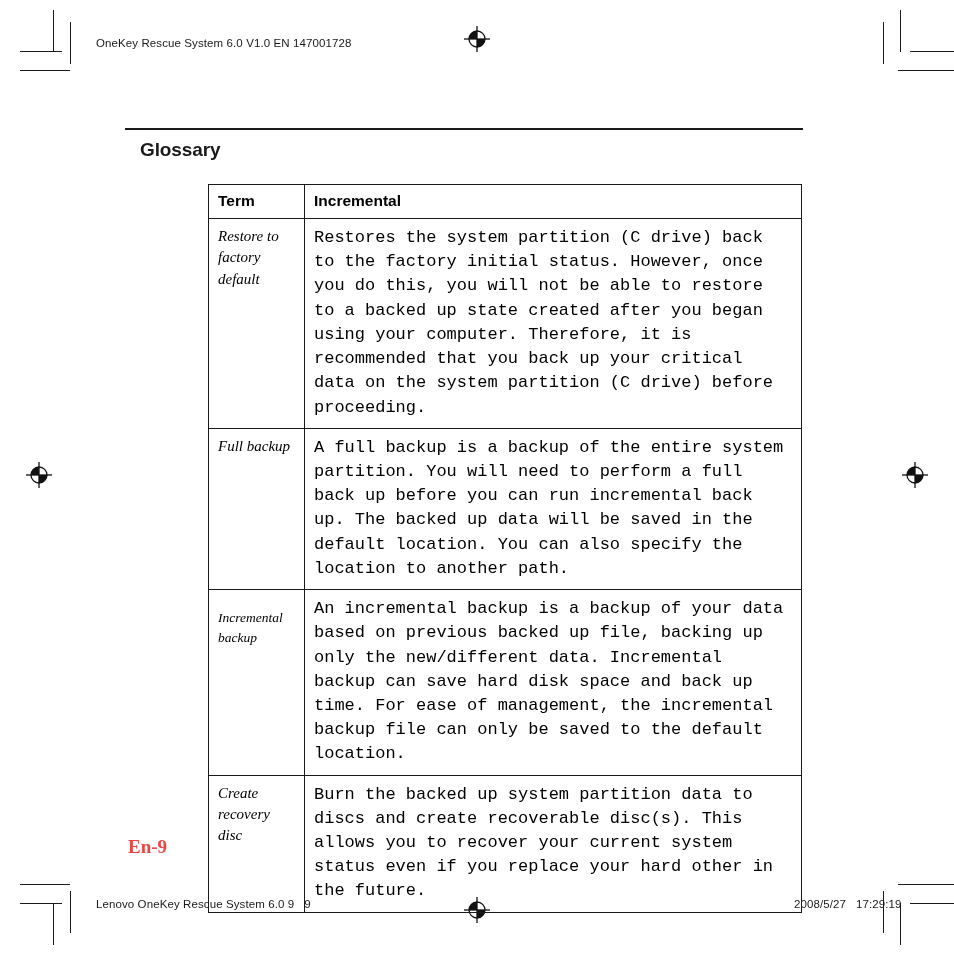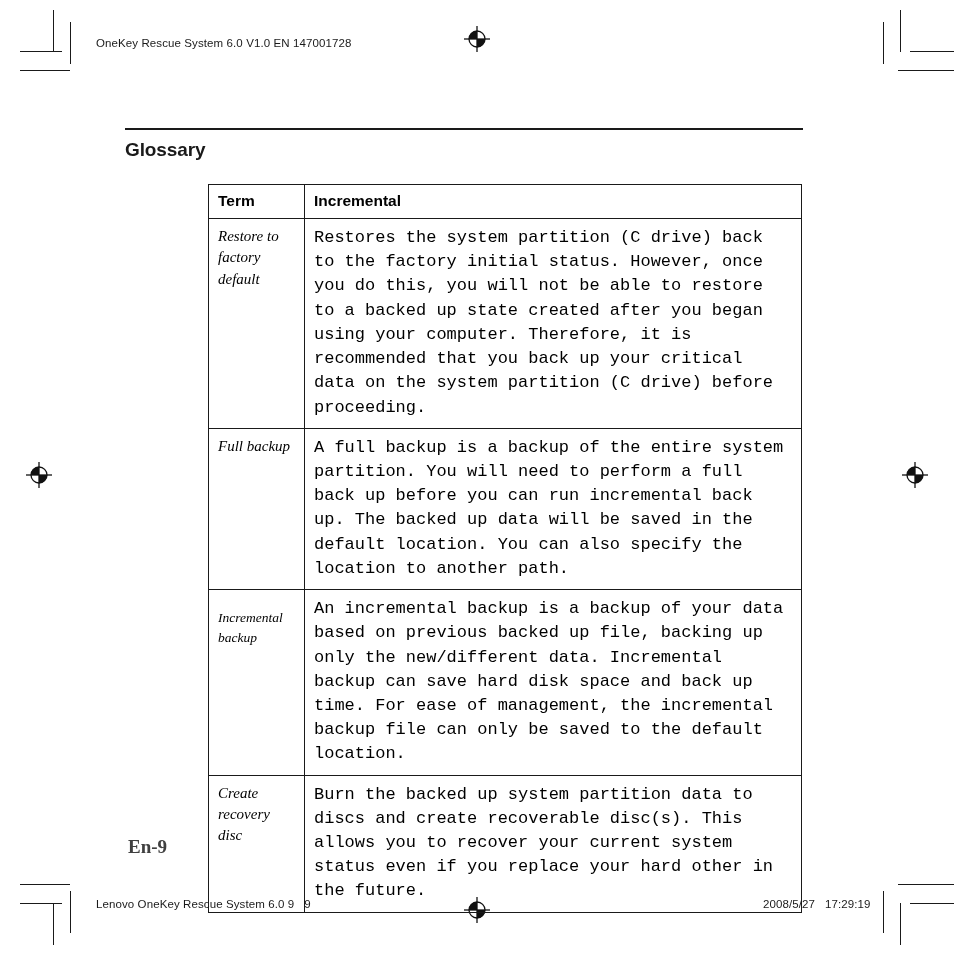--- a/index.html
+++ b/index.html
@@ -31,39 +31,39 @@
   .running-text {
     position: absolute;
     font-family: "Liberation Sans", sans-serif;
     font-size: 11.5px;
     letter-spacing: .1px;
     color: #1a1a1a;
     white-space: pre;
   }
   #hdr-text { left: 96px; top: 37px; }
   #ftr-left { left: 96px; top: 898px; }
-  #ftr-right { left: 763px; top: 898px; text-align: right; }
+  #ftr-right { left: 794px; top: 898px; text-align: right; }
 
   
   .page-body {
     position: absolute;
     left: 125px; top: 128px;
     width: 678px;
   }
   .title-rule {
     height: 1.5px;
     background: #1a1a1a;
     width: 100%;
   }
   .page-title {
     font-family: "Liberation Sans", sans-serif;
     font-weight: bold;
     font-size: 19px;
     letter-spacing: -.1px;
-    margin: 9px 0 0 0;
+    margin: 9px 0 0 15px;
     color: #1a1a1a;
   }
 
   
   .glossary-wrap {
     position: absolute;
     left: 208px; top: 184px;
     width: 593px;
   }
   table.glossary {
@@ -108,21 +108,21 @@
     padding-top: 8px;
   }
 
   
   .folio {
     position: absolute;
     left: 128px; top: 836px;
     font-family: "Liberation Serif", serif;
     font-weight: bold;
     font-size: 19px;
-    color: #404040;
+    color: #ef4444;
   }
 </style>
 </head>
 <body>
 
 <div class="cmark v" style="left:53px; top:10px; height:42px;"></div>
 <div class="cmark h" style="left:20px; top:51px; width:42px;"></div>
 <div class="cmark v" style="left:70px; top:22px; height:42px;"></div>
 <div class="cmark h" style="left:20px; top:70px; width:50px;"></div>
 

